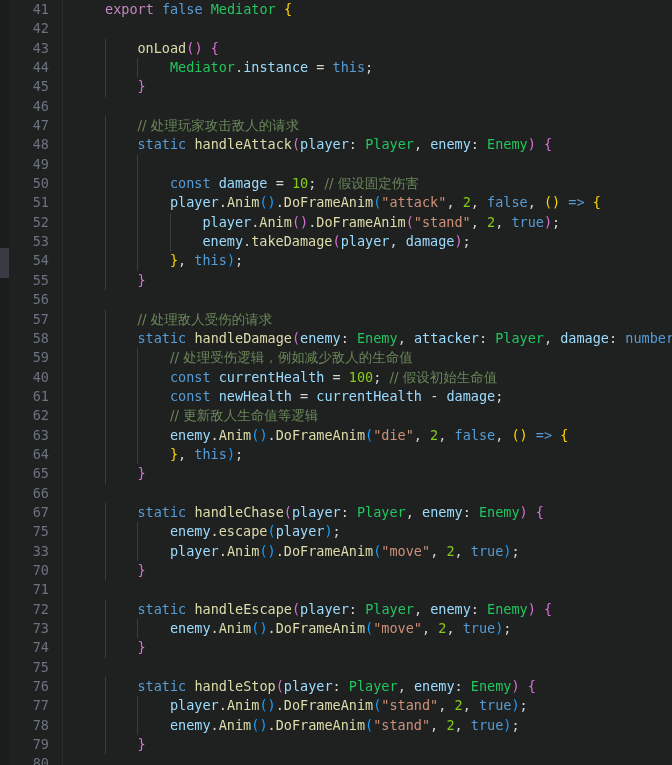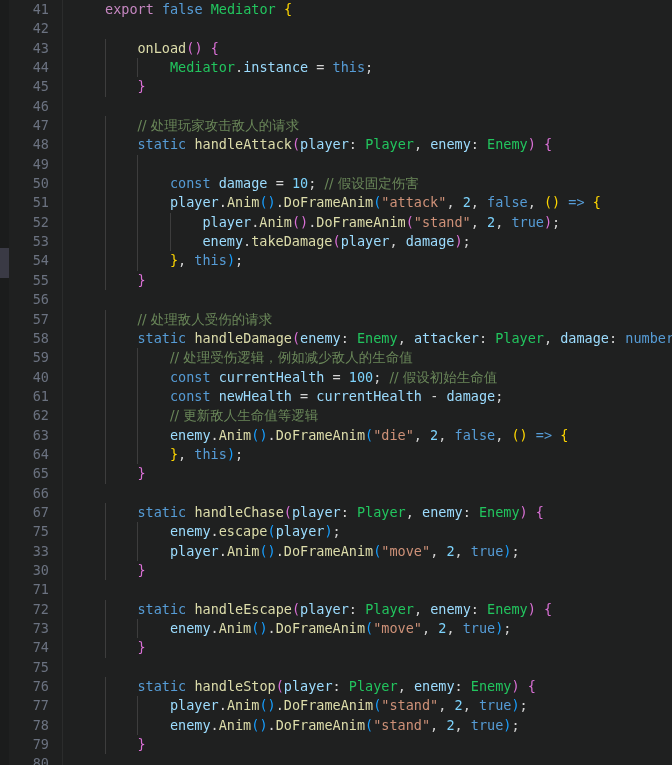--- a/index.html
+++ b/index.html
@@ -103,21 +103,21 @@
     z-index: 1;
   }
 
   
   .t-kw       { color: #c586c0; }  
   .t-ctrl     { color: #569cd6; }  
   .t-type     { color: #22c55e; }  
   .t-fn       { color: #dcdcaa; }  
   .t-var      { color: #9cdcfe; }
   .t-str      { color: #ce9178; }  
-  .t-num      { color: #7dd3fc; }  
+  .t-num      { color: #84cc16; }  
   .t-cmt      { color: #6a8759; }  
   .t-op       { color: #d4d4d4; }  
   .t-plain    { color: #d4d4d4; }
   .t-b1       { color: #ffd700; }  
   .t-b2       { color: #da70d6; }  
   .t-b3       { color: #179fff; }  
 
   .cjk { font-family: "DejaVu Sans", "Liberation Sans", sans-serif; }
 </style>
 </head>
@@ -154,21 +154,21 @@
         <div class="ln">40</div>
         <div class="ln">61</div>
         <div class="ln">62</div>
         <div class="ln">63</div>
         <div class="ln">64</div>
         <div class="ln">65</div>
         <div class="ln">66</div>
         <div class="ln">67</div>
         <div class="ln">75</div>
         <div class="ln">33</div>
-        <div class="ln">30</div>
+        <div class="ln">70</div>
         <div class="ln">71</div>
         <div class="ln">72</div>
         <div class="ln">73</div>
         <div class="ln">74</div>
         <div class="ln">75</div>
         <div class="ln">76</div>
         <div class="ln">77</div>
         <div class="ln">78</div>
         <div class="ln">79</div>
         <div class="ln">80</div>

